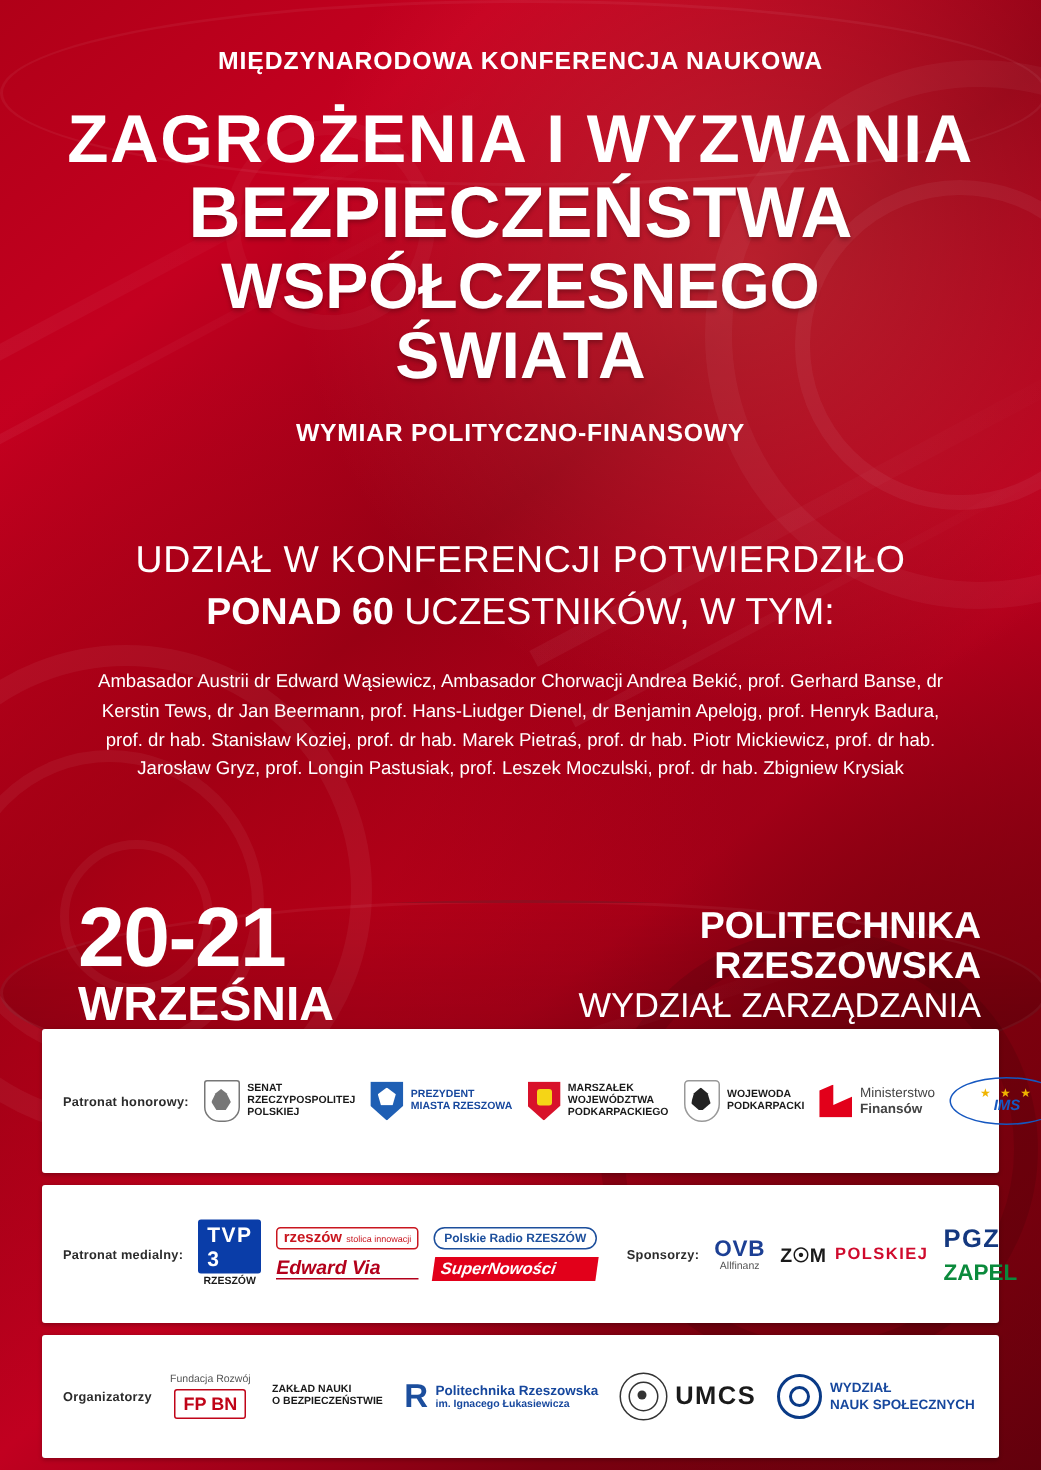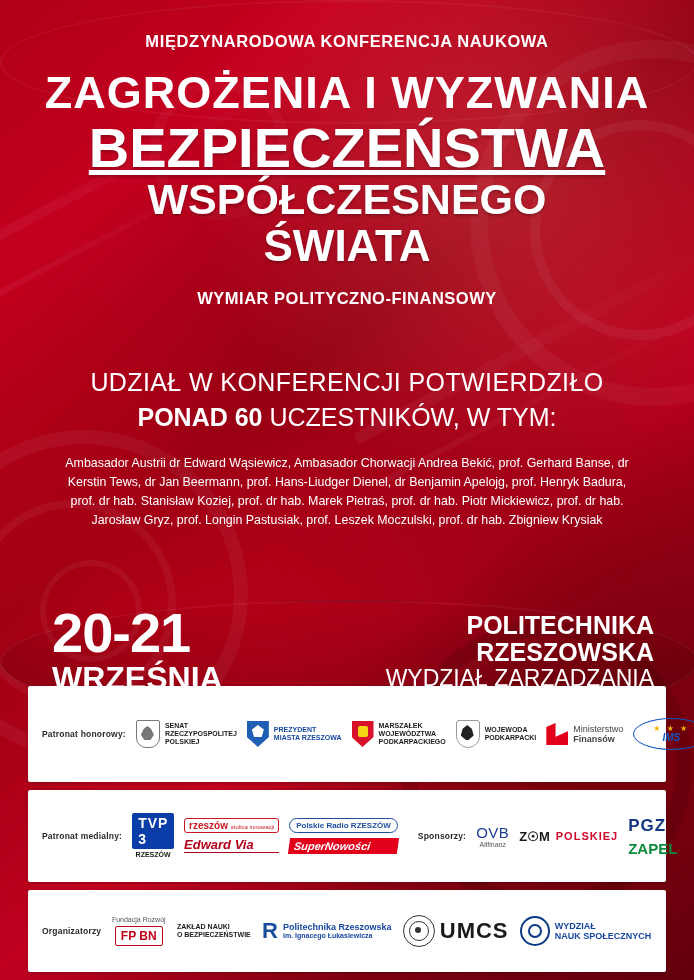--- a/index.html
+++ b/index.html
@@ -69,21 +69,21 @@
     font-weight: bold;
     letter-spacing: 1px;
     line-height: 1.06;
   }
   .t-line2, .t-line3, .t-line4 {
     color: #ffffff;
     font-weight: bold;
     line-height: 1.02;
     text-shadow: 0 2px 3px rgba(0,0,0,0.25);
   }
-  .t-line2 { font-size: 56px; margin-top: 2px; text-decoration: underline; }
+  .t-line2 { font-size: 48px; margin-top: 2px; }
   .t-line3 { font-size: 43px; margin-top: 2px; }
   .t-line4 { font-size: 44px; margin-top: 2px; }
   .subtitle {
     text-align: center;
     color: #ffffff;
     font-weight: bold;
     font-size: 16.5px;
     letter-spacing: 0.5px;
     margin-top: 20px;
   }
@@ -309,21 +309,21 @@
     border: 1.4px solid #1d4f9c;
     border-radius: 11px;
     padding: 2px 6px;
     color: #1d4f9c;
     font-weight: bold;
     font-size: 8px;
     white-space: nowrap;
   }
   .ovb {
     color: #1c3f94;
-    font-weight: normal;
+    font-weight: bold;
     font-size: 15px;
     letter-spacing: 0.5px;
   }
   .zom {
     color: #1a1a1a;
     font-weight: bold;
     font-size: 13px;
   }
   .dezamet {
     color: #cf0a2c;
@@ -354,21 +354,21 @@
   }
   .pr-mark {
     color: #1c4e9d;
     font-weight: bold;
     font-size: 22px;
     line-height: 1;
   }
   .umcs {
     color: #1a1a1a;
     font-weight: bold;
-    font-size: 22px;
+    font-size: 17px;
     letter-spacing: 1px;
   }
   .wns-mark {
     width: 26px; height: 26px;
     border: 2px solid #0a3a86;
     border-radius: 50%;
     position: relative;
   }
   .wns-mark:after {
     content: "";

